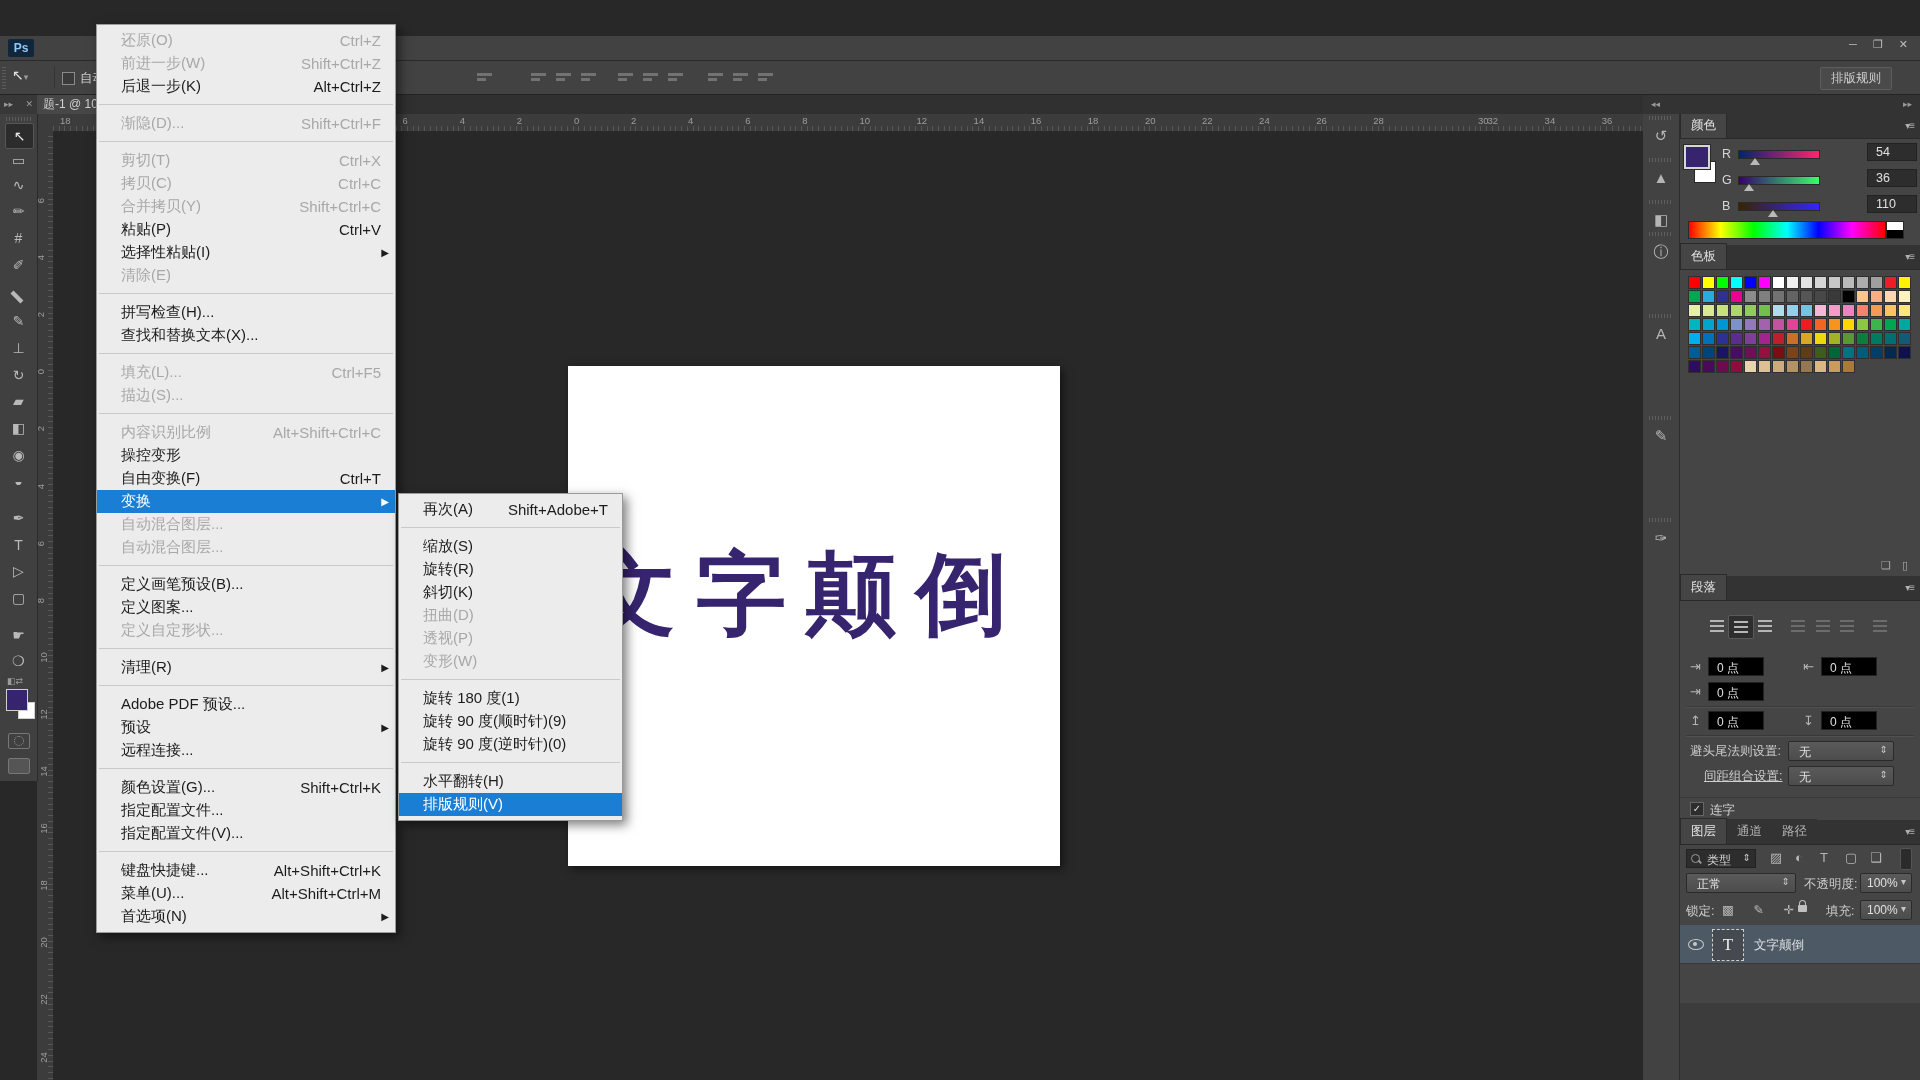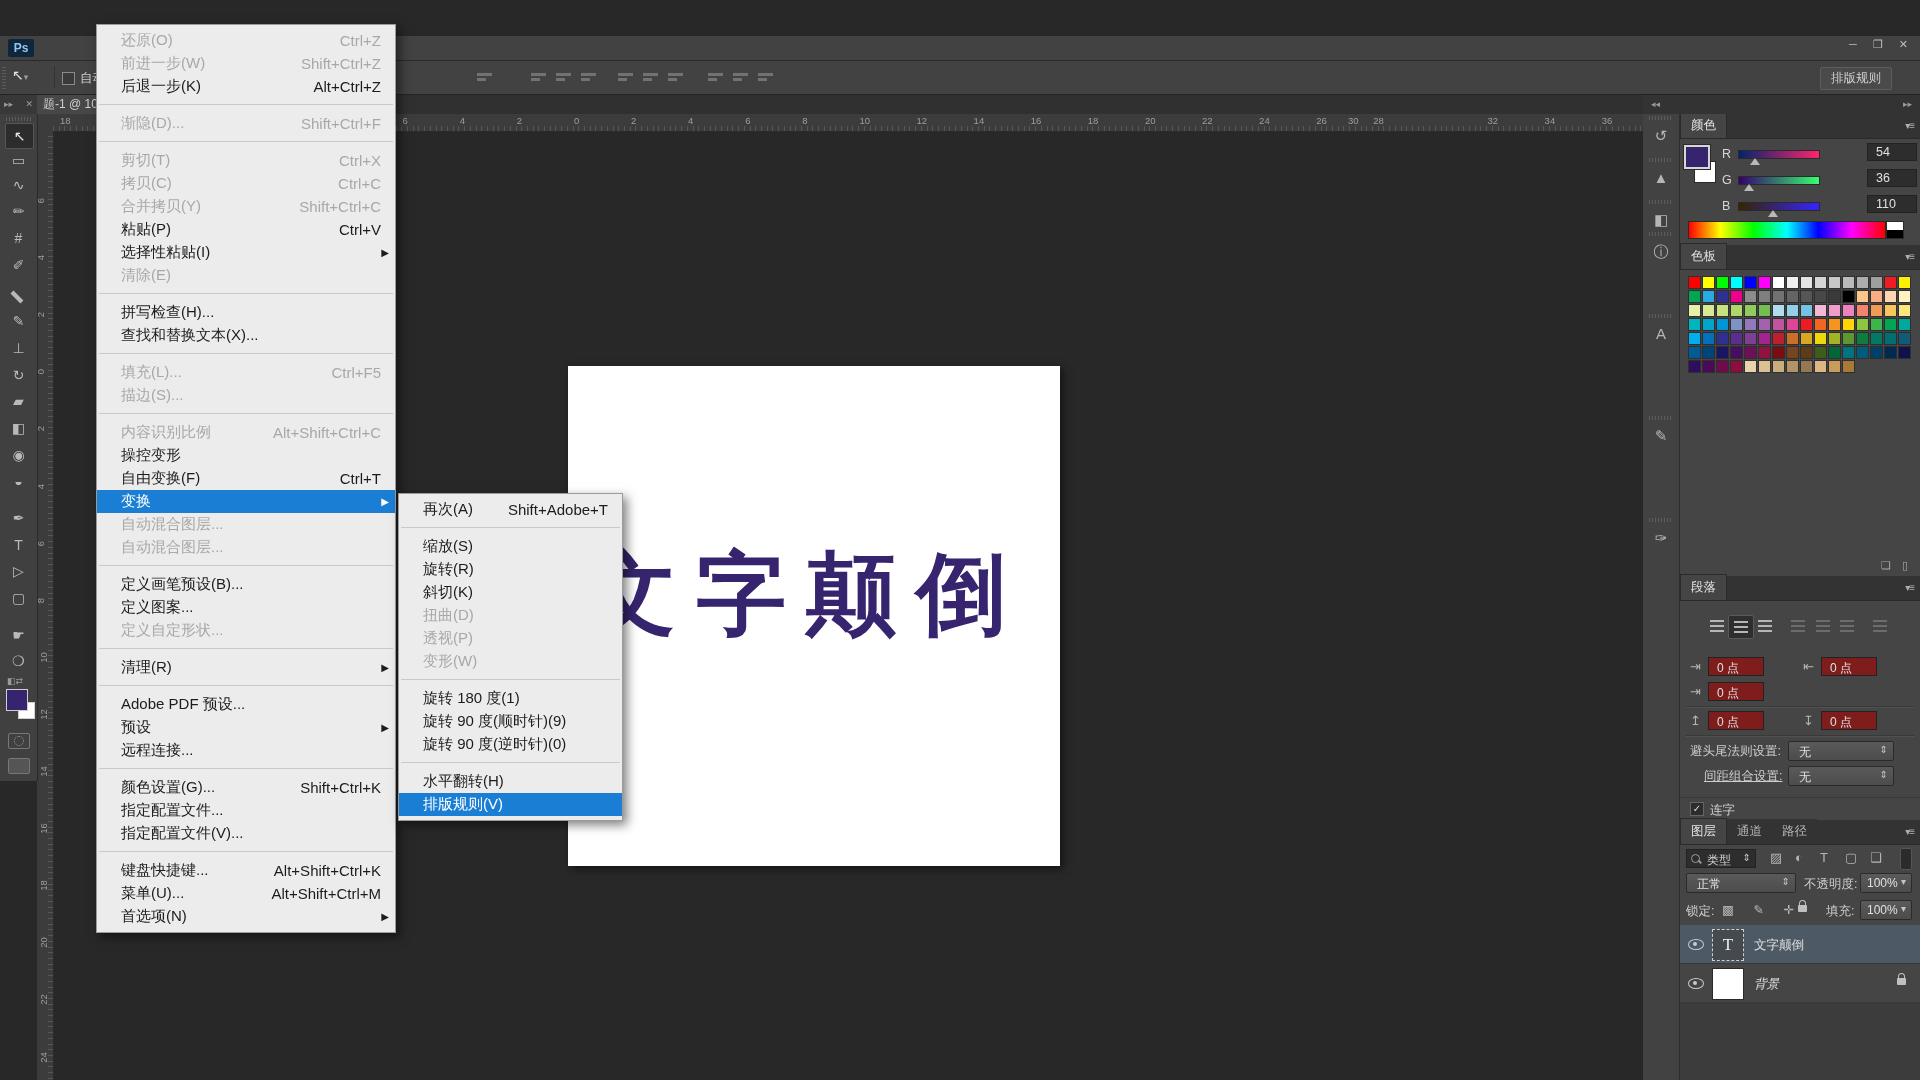--- a/index.html
+++ b/index.html
@@ -90,21 +90,21 @@
   #spec-wb{position:absolute;left:206px;top:82px;width:16px;height:16px;border:1px solid #2a2a2a;background:linear-gradient(180deg,#fff 0 50%,#000 50% 100%);}
   
   #swgrid{position:absolute;left:8px;top:6px;width:224px;}
   .sw{position:absolute;width:13px;height:13px;border:1px solid #2f2f2f;box-sizing:border-box;}
   .sw-footer{position:absolute;right:8px;bottom:4px;color:#a8a8a8;font-size:11px;letter-spacing:4px;}
   
   .al-btn{position:absolute;top:14px;width:24px;height:22px;display:flex;align-items:center;justify-content:center;}
   .al-btn .bars{width:14px;height:12px;background:repeating-linear-gradient(0deg,#b5b5b5 0 2px,transparent 2px 5px);}
   .al-btn.dim .bars{opacity:.35;}
   .al-btn.selected{background:#2e2e2e;border:1px solid #5a5a5a;border-radius:2px;}
-  .pfield{position:absolute;width:56px;height:19px;background:#7f1d1d;border:1px solid #222;color:#e0e0e0;
+  .pfield{position:absolute;width:56px;height:19px;background:#000000;border:1px solid #222;color:#e0e0e0;
           padding:2px 0 0 8px;box-sizing:border-box;font-size:12px;}
   .picon{position:absolute;color:#b5b5b5;font-size:13px;}
   .psep{position:absolute;left:6px;width:228px;height:1px;background:#393939;border-bottom:1px solid #515151;}
   .plabel{position:absolute;color:#cfcfcf;font-size:12.5px;}
   .pdrop{position:absolute;width:106px;height:20px;background:linear-gradient(180deg,#5a5a5a,#4c4c4c);border:1px solid #2a2a2a;
          border-radius:2px;color:#e0e0e0;padding:2px 0 0 10px;box-sizing:border-box;font-size:12px;}
   .pdrop .ud{position:absolute;right:5px;top:2px;font-size:10px;color:#c5c5c5;}
   .pcheck{position:absolute;width:12px;height:12px;background:#2d2d2d;border:1px solid #666;color:#ddd;
           font-size:10px;line-height:12px;text-align:center;}
   
@@ -259,21 +259,21 @@
       <span class="hr-lab" style="left: 806.4px;">10</span>
       <span class="hr-lab" style="left: 863.5px;">12</span>
       <span class="hr-lab" style="left: 920.6px;">14</span>
       <span class="hr-lab" style="left: 977.7px;">16</span>
       <span class="hr-lab" style="left: 1034.8px;">18</span>
       <span class="hr-lab" style="left: 1091.9px;">20</span>
       <span class="hr-lab" style="left: 1149px;">22</span>
       <span class="hr-lab" style="left: 1206.1px;">24</span>
       <span class="hr-lab" style="left: 1263.2px;">26</span>
       <span class="hr-lab" style="left: 1320.3px;">28</span>
-      <span class="hr-lab" style="left: 1295px;">30</span>
+      <span class="hr-lab" style="left: 1425px;">30</span>
       <span class="hr-lab" style="left: 1434.5px;">32</span>
       <span class="hr-lab" style="left: 1491.6px;">34</span>
       <span class="hr-lab" style="left: 1548.7px;">36</span>
     </div>
   <div id="vruler" class="abs">
       <span class="vr-lab" style="top: 64px;">6</span>
       <span class="vr-lab" style="top: 121.1px;">4</span>
       <span class="vr-lab" style="top: 178.2px;">2</span>
       <span class="vr-lab" style="top: 235.3px;">0</span>
       <span class="vr-lab" style="top: 292.4px;">2</span>
@@ -555,26 +555,20 @@
       <div class="plabel" style="left:42px;top:57px;letter-spacing:8px;color:#b5b5b5;">▩ ✎ ✛</div>
       <div class="padlock" style="left:118px;top:60px;right:auto;"></div>
       <div class="plabel" style="left:146px;top:58px;">填充:</div>
       <div class="pdrop" style="left:180px;top:55px;width:52px;padding-left:6px;"><span>100%</span><span class="ud">▾</span></div>
 
       <div class="lyr-row selected" style="top:80px;">
         <span class="eye"></span>
         <span class="lyr-thumb" style="background:#454a50;border:1px dashed #cfcfcf;color:#f0f0f0;font-size:17px;text-align:center;line-height:30px;font-family:'Liberation Serif',serif;">T</span>
         <span class="lyr-name">文字颠倒</span>
       </div>
-      <div class="lyr-row" style="top:119px;">
-        <span class="eye"></span>
-        <span class="lyr-thumb" style="background:#ffffff;border:1px solid #2a2a2a;"></span>
-        <span class="lyr-name" style="font-style:italic;">背景</span>
-        <span class="padlock"></span>
-      </div>
       <div style="position:absolute;left:0;top:158px;width:240px;height:172px;background:#3c3c3c;"></div>
 
     </div>
   </div>
 
   <div id="editmenu" class="menu" style="left:96px;top:24px;width:300px;">
       <div class="mi dis">
         <span class="lab">还原(O)</span>
         <span class="sc">Ctrl+Z</span>
       </div>

